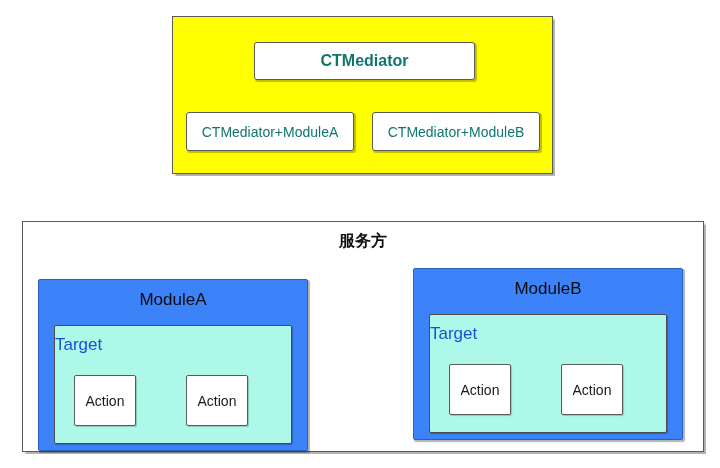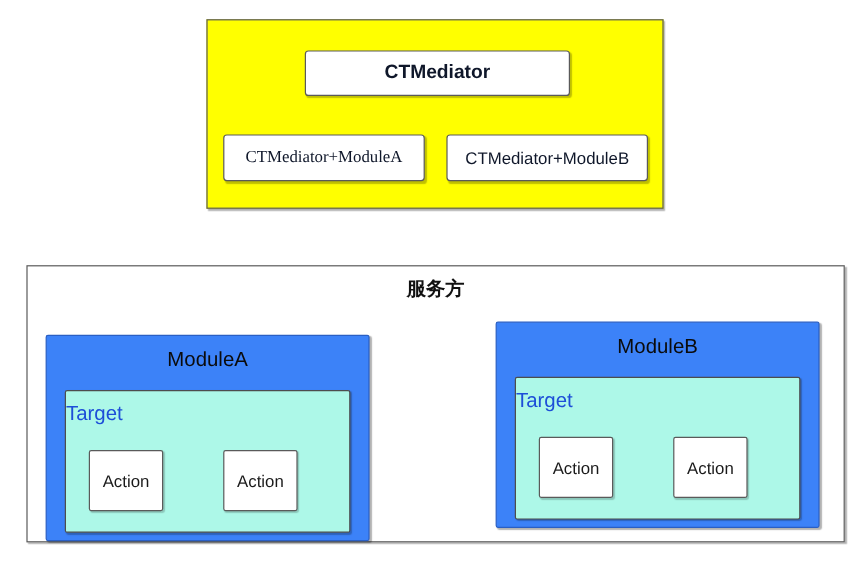--- a/index.html
+++ b/index.html
@@ -32,30 +32,30 @@
     position: absolute;
     box-sizing: border-box;
     background: #ffffff;
     border: 1px solid #5a5a5a;
     border-radius: 3px;
     box-shadow: 1.5px 1.5px 1px rgba(0,0,0,0.25);
     display: flex;
     align-items: center;
     justify-content: center;
     font-size: 14px;
-    color: #0f172a;
+    color: #0f766e;
     white-space: nowrap;
   }
   .mediator-title-box {
     left: 81px; top: 25px;
     width: 221px; height: 38px;
     font-size: 16px;
     font-weight: 700;
   }
-  .mediator-cat-a { left: 13px;  top: 95px; width: 168px; height: 39px; font-family: Liberation Serif, serif; }
+  .mediator-cat-a { left: 13px;  top: 95px; width: 168px; height: 39px; }
   .mediator-cat-b { left: 199px; top: 95px; width: 168px; height: 39px; }
 
   
   .service-container {
     left: 22px; top: 221px;
     width: 682px; height: 231px;
     background: #ffffff;
   }
   .service-title {
     position: absolute;

